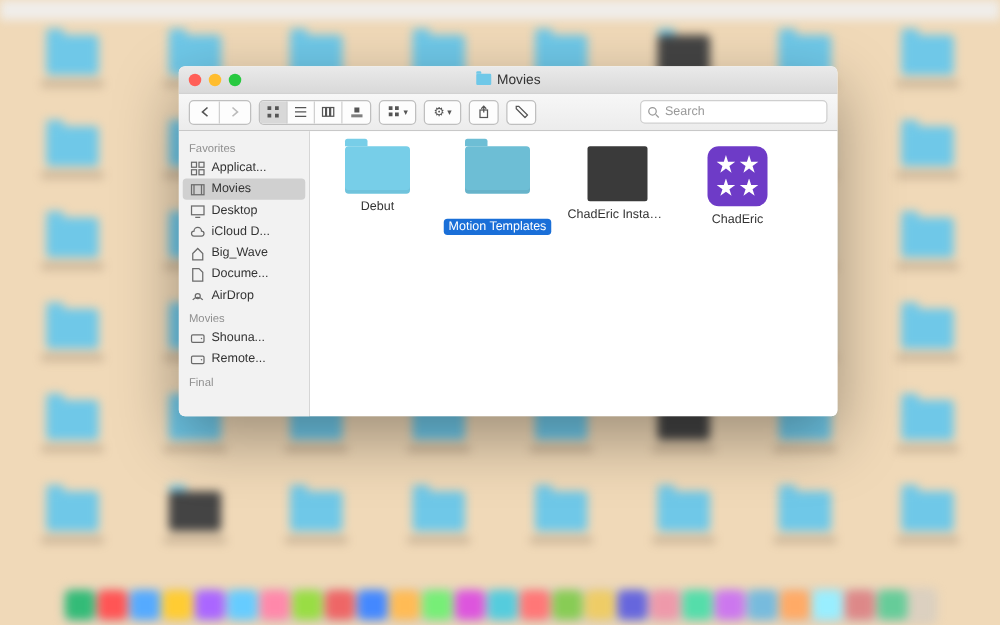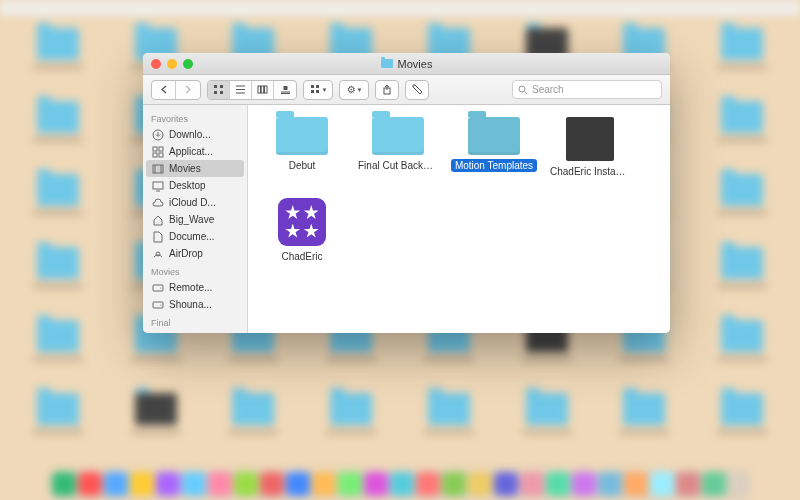--- a/index.html
+++ b/index.html
@@ -45,21 +45,21 @@
 
 .content { flex:1; background:#fff; padding:12px 10px; display:flex; flex-wrap:wrap; gap:20px 8px; align-content:flex-start; }
 .file-item { width:88px; display:flex; flex-direction:column; align-items:center; gap:4px; cursor:pointer; }
 .folder-ico { width:52px; height:38px; background:#77cee8; border-radius:3px; position:relative; box-shadow: inset 0 -3px 0 rgba(0,0,0,.05); }
 .folder-ico::before { content:""; position:absolute; top:-6px; left:0; width:18px; height:6px; background:#77cee8; border-radius:2px 2px 0 0; }
 .folder-ico.sel { filter: brightness(.92); }
 .thumb { width:48px; height:44px; background:#3a3a3a; border-radius:2px; }
 .app-ico { width:48px; height:48px; background:#6e3bc7; border-radius:9px; display:grid; grid-template-columns:1fr 1fr; grid-template-rows:1fr 1fr; gap:3px; padding:7px; }
 .app-ico span{background:#fff;clip-path:polygon(50% 0,61% 35%,98% 35%,68% 57%,79% 91%,50% 70%,21% 91%,32% 57%,2% 35%,39% 35%);}
 .flabel { font-size:10px; color:#333; text-align:center; max-width:100%; white-space:nowrap; overflow:hidden; text-overflow:ellipsis; padding:1px 4px; border-radius:3px; }
-.flabel.sel { background:#1a6fd8; color:#fff; }
+.flabel.sel { background:#1a6fd8; color:#fff;margin-top:16px; }
 
 svg { display:block; }
 </style>
 </head>
 <body>
 
 <div class="desktop-bg">
   <div class="menubar-blur"></div>
   <div class="bg-grid" id="bg-grid">
       <div class="bg-item">
@@ -390,29 +390,20 @@
       <span>Search</span>
     </div>
   </div>
 
   <div class="body">
     <div class="sidebar" id="sidebar">
         <div class="sb-header">Favorites</div>
         <div class="sb-item">
           <span class="sb-ico">
             <svg width="12" height="12" viewBox="0 0 12 12">
-              <circle cx="6" cy="6" r="5" fill="none" stroke="#6b6b6b"></circle>
-              <path d="M6 3v4M4 5.5 6 7.5 8 5.5" fill="none" stroke="#6b6b6b"></path>
-            </svg>
-          </span>
-          <span>Downlo...</span>
-        </div>
-        <div class="sb-item">
-          <span class="sb-ico">
-            <svg width="12" height="12" viewBox="0 0 12 12">
               <rect x="1" y="1" width="4" height="4" stroke="#6b6b6b" fill="none"></rect>
               <rect x="7" y="1" width="4" height="4" stroke="#6b6b6b" fill="none"></rect>
               <rect x="1" y="7" width="4" height="4" stroke="#6b6b6b" fill="none"></rect>
               <rect x="7" y="7" width="4" height="4" stroke="#6b6b6b" fill="none"></rect>
             </svg>
           </span>
           <span>Applicat...</span>
         </div>
         <div class="sb-item selected">
           <span class="sb-ico">
@@ -467,44 +458,40 @@
           <span>AirDrop</span>
         </div>
         <div class="sb-header">Movies</div>
         <div class="sb-item">
           <span class="sb-ico">
             <svg width="12" height="12" viewBox="0 0 12 12">
               <rect x="1" y="3" width="10" height="6" rx="1" fill="none" stroke="#6b6b6b"></rect>
               <circle cx="9" cy="6" r=".6" fill="#6b6b6b"></circle>
             </svg>
           </span>
-          <span>Remote...</span>
+          <span>Shouna...</span>
         </div>
         <div class="sb-item">
           <span class="sb-ico">
             <svg width="12" height="12" viewBox="0 0 12 12">
               <rect x="1" y="3" width="10" height="6" rx="1" fill="none" stroke="#6b6b6b"></rect>
               <circle cx="9" cy="6" r=".6" fill="#6b6b6b"></circle>
             </svg>
           </span>
-          <span>Shouna...</span>
+          <span>Remote...</span>
         </div>
         <div class="sb-header">Final</div>
         <div class="sb-item">
           <span class="sb-ico"></span>
         </div>
       </div>
     <div class="content" id="content">
         <div class="file-item">
           <div class="folder-ico"></div>
           <div class="flabel">Debut</div>
-        </div>
-        <div class="file-item">
-          <div class="folder-ico"></div>
-          <div class="flabel">Final Cut Backups</div>
         </div>
         <div class="file-item">
           <div class="folder-ico sel"></div>
           <div class="flabel sel">Motion Templates</div>
         </div>
         <div class="file-item">
           <div class="thumb"></div>
           <div class="flabel">ChadEric Instagram vids</div>
         </div>
         <div class="file-item">

